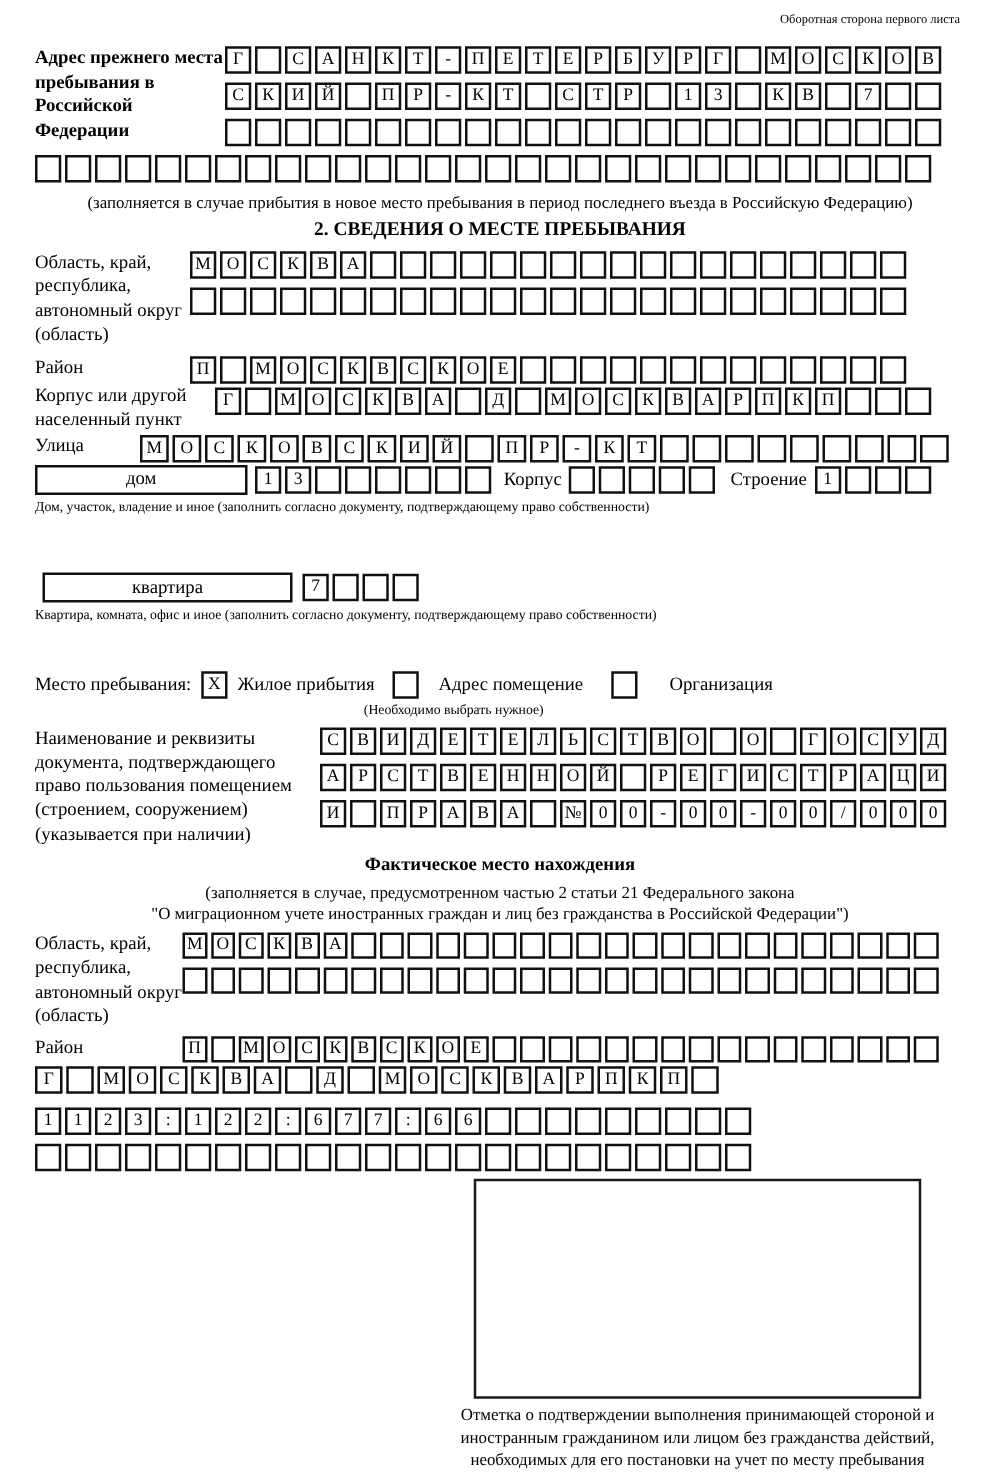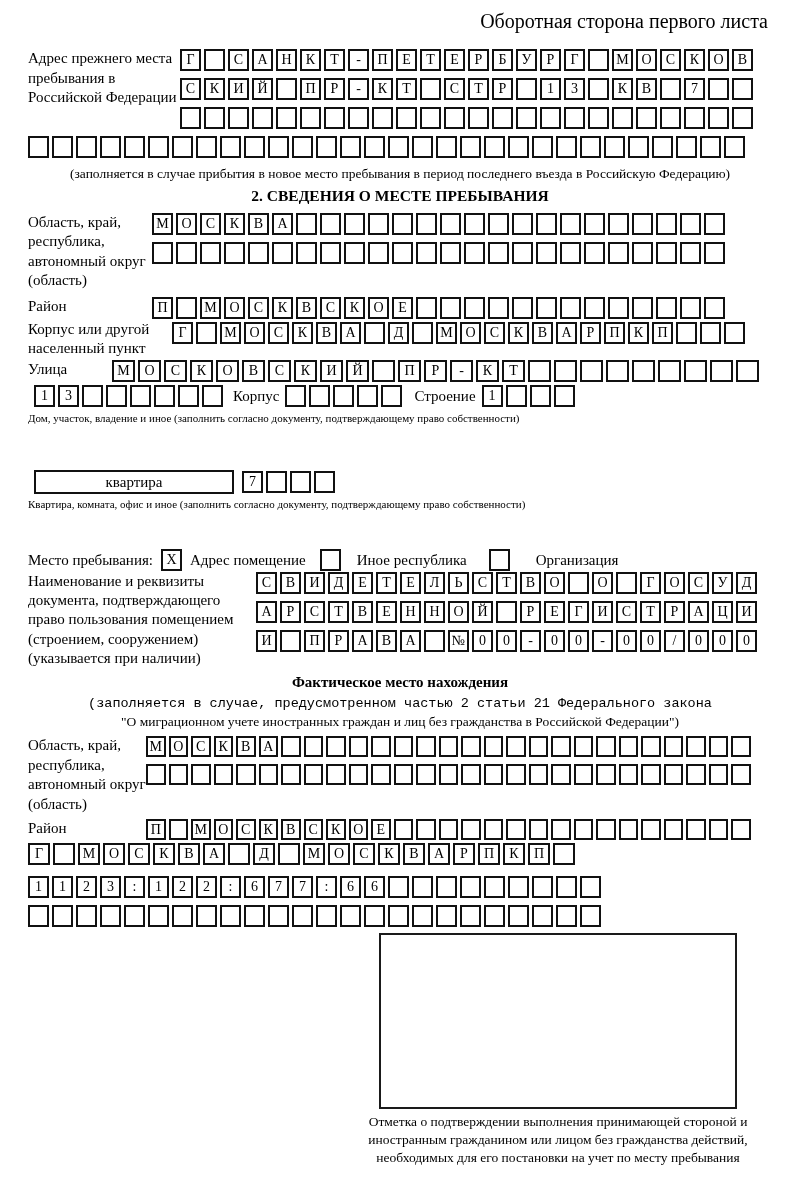--- a/index.html
+++ b/index.html
@@ -4,21 +4,21 @@
 <style>
   * { margin:0; padding:0; box-sizing:border-box; }
   html,body { background:#fff; }
   body {
     width:800px; height:1180px; overflow:hidden;
     font-family:"Liberation Serif","DejaVu Serif",serif;
     color:#000;
   }
   .page { padding:10px 28px 0 28px; width:800px; }
 
-  .header { text-align:right; font-size:20px; margin-bottom:16px; padding-right:4px; }
+  .header { text-align:right; font-size:10px; margin-bottom:16px; padding-right:4px; }
 
   .frow { display:flex; align-items:flex-start; }
   .lbl { font-size:15px; line-height:1.3; flex:0 0 auto; }
 
   .cellcol { flex:0 0 auto; }
   .cellrow { display:flex; gap:3px; margin-bottom:7px; }
   .cellrow:last-child { margin-bottom:0; }
   .cell {
     flex:0 0 auto; width:21px; height:22px;
     border:2px solid #111;
@@ -52,21 +52,21 @@
   .stamp-caption { text-align:center; font-size:13.5px; line-height:1.33; }
 </style>
 </head>
 <body>
 
 <div class="page">
 
   <div class="header">Оборотная сторона первого листа</div>
 
   <div class="frow">
-    <div class="lbl" style="width:152px;">Адрес прежнего места пребывания в Российской Федерации</div>
+    <div class="lbl" style="width:152px;font-weight:bold;">Адрес прежнего места пребывания в Российской Федерации</div>
     <div class="cellcol">
       <div class="cellrow">
           <span class="cell">Г</span>
           <span class="cell"></span>
           <span class="cell">С</span>
           <span class="cell">А</span>
           <span class="cell">Н</span>
           <span class="cell">К</span>
           <span class="cell">Т</span>
           <span class="cell">-</span>
@@ -321,20 +321,21 @@
         <span class="cell"></span>
         <span class="cell"></span>
         <span class="cell"></span>
         <span class="cell"></span>
         <span class="cell"></span>
         <span class="cell"></span>
       </div>
   </div>
 
   <div class="frow mb4" style="margin-top:2px; align-items:center;">
+    <div class="widebox" style="width:170px;">дом</div>
     <div class="cellrow" style="margin:0 0 0 6px;">
         <span class="cell">1</span>
         <span class="cell">3</span>
         <span class="cell"></span>
         <span class="cell"></span>
         <span class="cell"></span>
         <span class="cell"></span>
         <span class="cell"></span>
         <span class="cell"></span>
       </div>
@@ -363,26 +364,27 @@
         <span class="cell"></span>
         <span class="cell"></span>
         <span class="cell"></span>
       </div>
   </div>
   <div class="caption mb6">Квартира, комната, офис и иное (заполнить согласно документу, подтверждающему право собственности)</div>
 
   <div class="frow" style="align-items:center;margin-top:36px;">
     <div class="inline-lbl">Место пребывания:</div>
     <div class="cbox" style="margin-left:8px;">X</div>
-    <div class="inline-lbl" style="margin-left:8px;">Адрес помещение</div>
+    <div class="inline-lbl" style="margin-left:8px;">Жилое прибытия</div>
     <div class="cbox" style="margin-left:14px;"></div>
-    <div class="inline-lbl" style="margin-left:16px;">Иное республика</div>
+    <div class="inline-lbl" style="margin-left:16px;">Адрес помещение</div>
     <div class="cbox" style="margin-left:22px;"></div>
     <div class="inline-lbl" style="margin-left:26px;">Организация</div>
   </div>
+  <div class="caption mb6" style="width:420px; margin-left:125px; text-align:center; margin-top:2px;">(Необходимо выбрать нужное)</div>
 
   <div class="frow mb6">
     <div class="lbl" style="width:228px; line-height:1.28;">Наименование и реквизиты документа, подтверждающего право пользования помещением (строением, сооружением) (указывается при наличии)</div>
     <div class="cellcol">
       <div class="cellrow">
           <span class="cell">С</span>
           <span class="cell">В</span>
           <span class="cell">И</span>
           <span class="cell">Д</span>
           <span class="cell">Е</span>
@@ -446,21 +448,21 @@
           <span class="cell">0</span>
           <span class="cell">/</span>
           <span class="cell">0</span>
           <span class="cell">0</span>
           <span class="cell">0</span>
         </div>
     </div>
   </div>
 
   <div class="h2" style="font-size:15px; margin-top:2px;">Фактическое место нахождения</div>
-  <div class="note" style="margin-top:4px;font-family:Liberation Mono, monospace;">(заполняется в случае, предусмотренном частью 2 статьи 21 Федерального закона</div>
+  <div class="note" style="margin-top:4px;">(заполняется в случае, предусмотренном частью 2 статьи 21 Федерального закона</div>
   <div class="note mb6">"О миграционном учете иностранных граждан и лиц без гражданства в Российской Федерации")</div>
 
   <div class="frow">
     <div class="lbl" style="width:118px;">Область, край, республика, автономный округ (область)</div>
     <div class="cellcol sm">
       <div class="cellrow">
           <span class="cell">М</span>
           <span class="cell">О</span>
           <span class="cell">С</span>
           <span class="cell">К</span>

